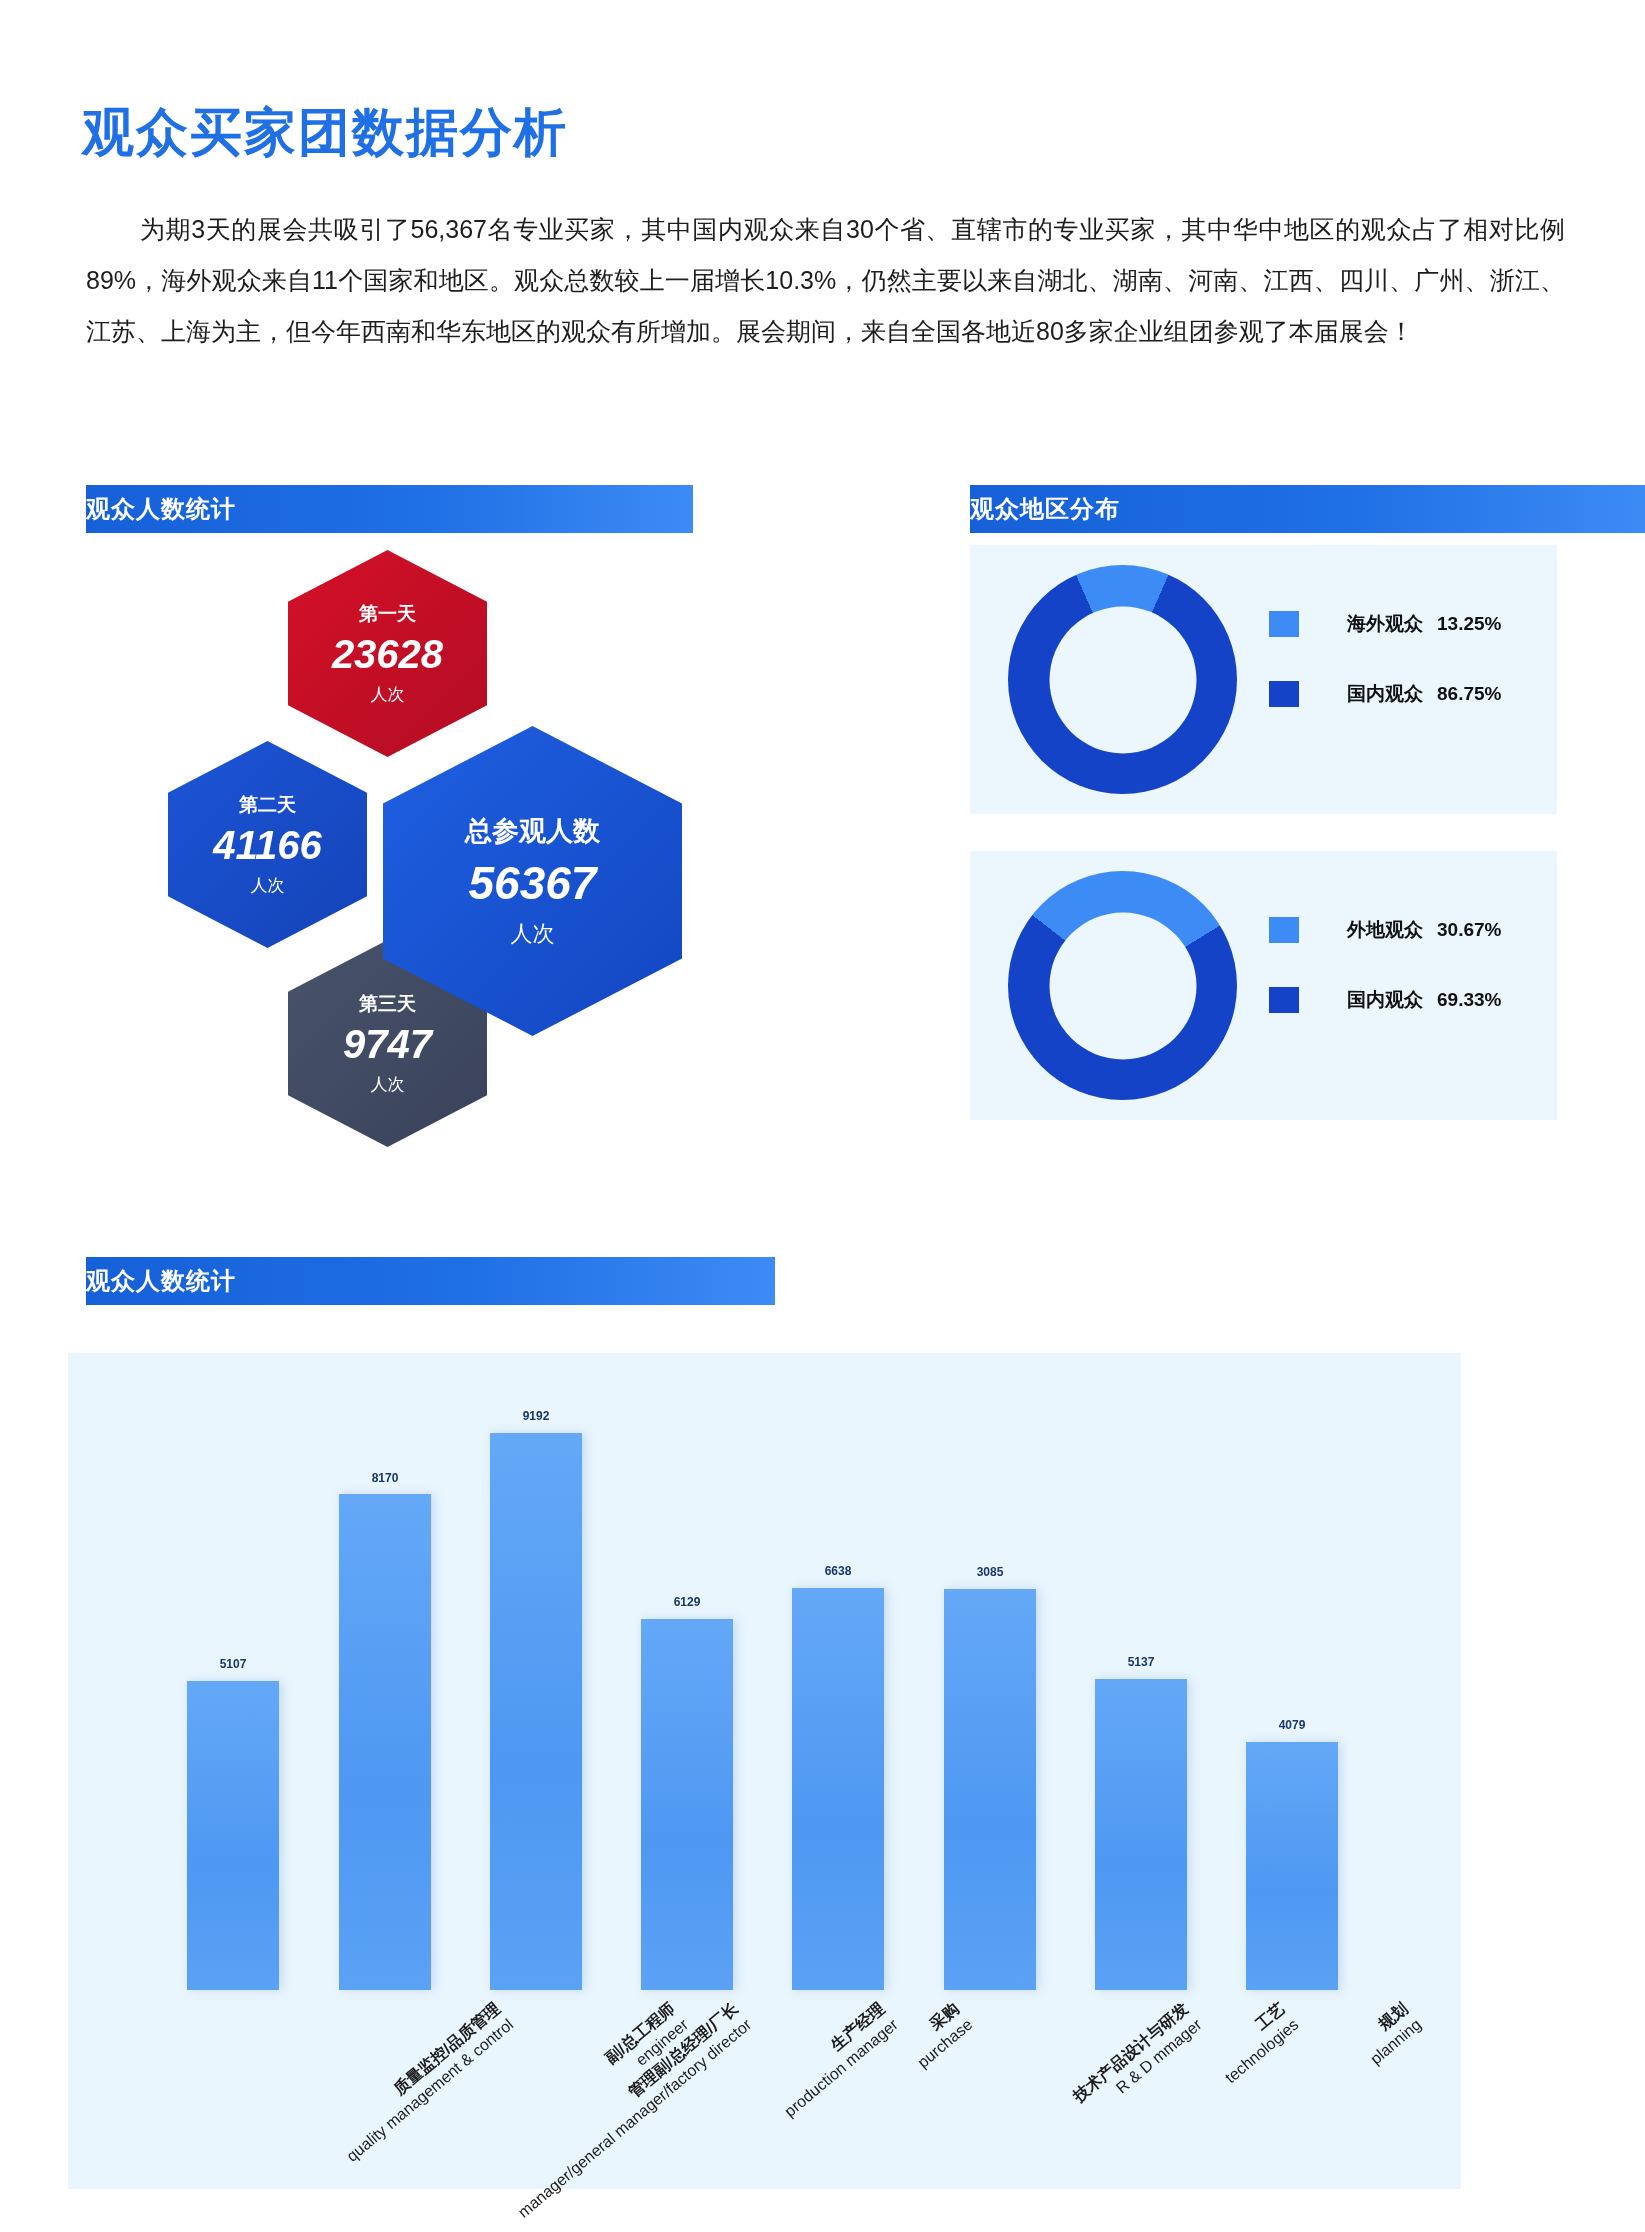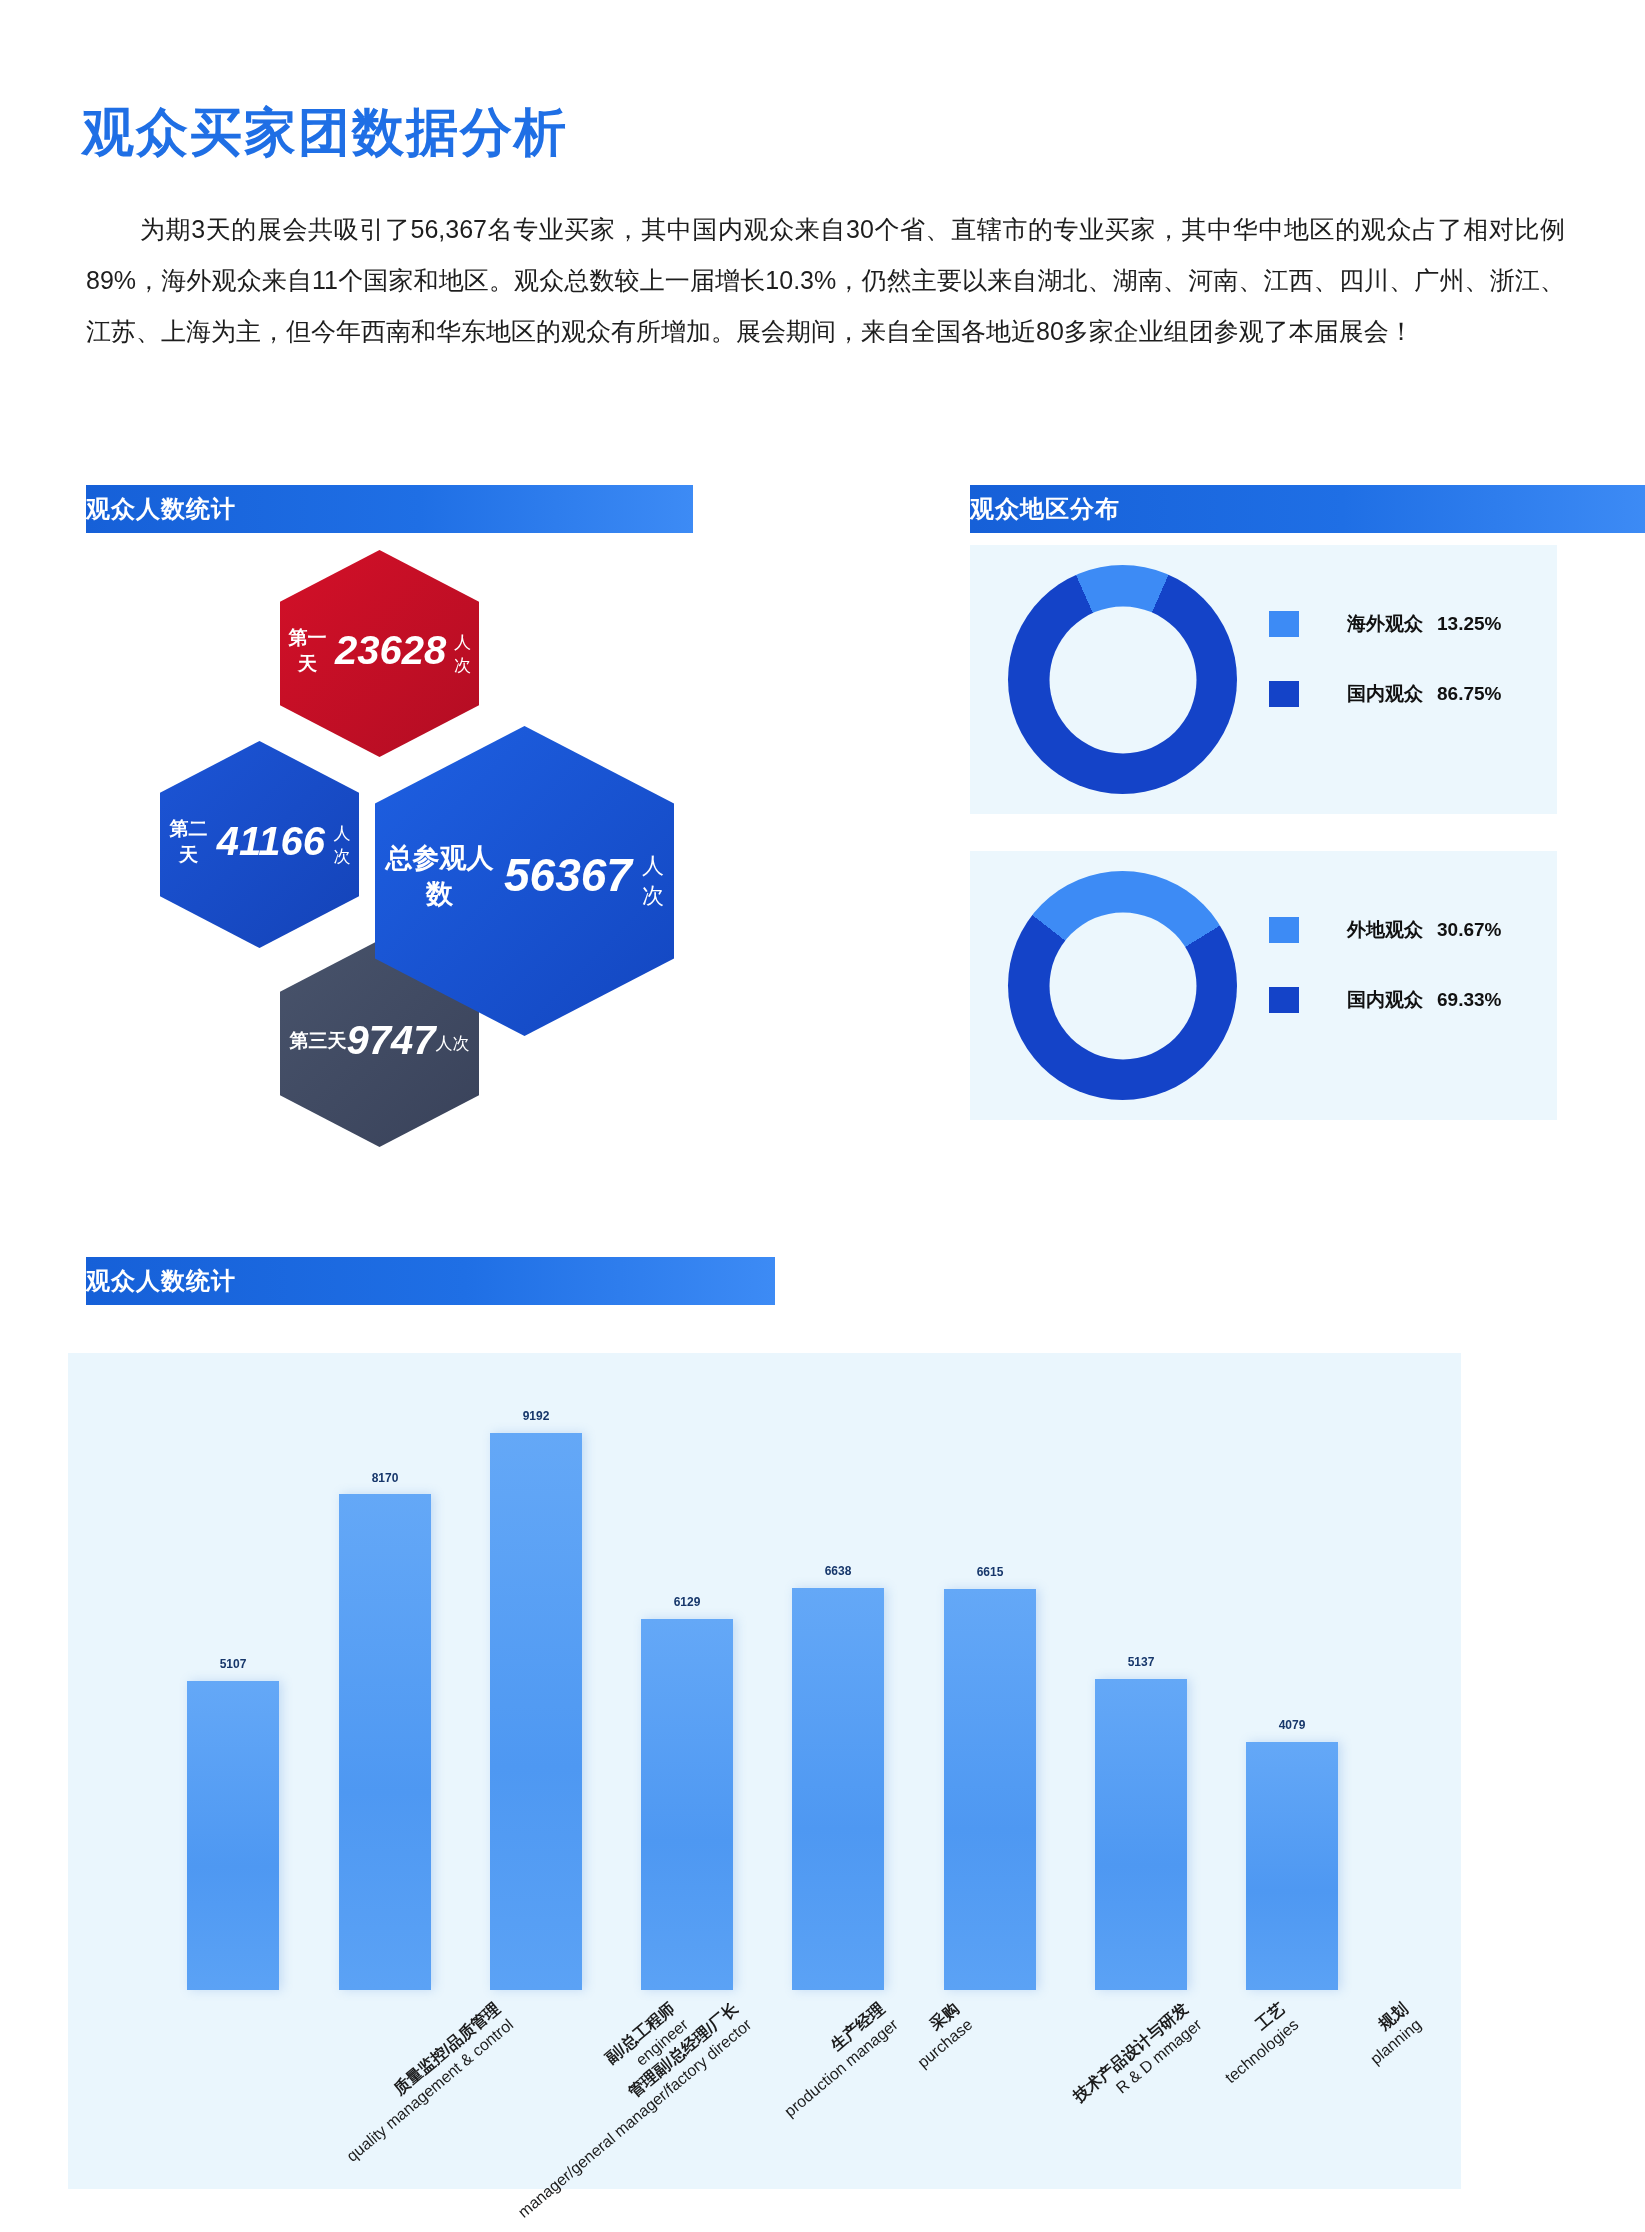--- a/index.html
+++ b/index.html
@@ -65,25 +65,26 @@
     left: 86px;
     top: 542px;
     width: 607px;
     height: 647px;
   }
   .hex {
     position: absolute;
     -webkit-clip-path: polygon(50% 0%, 100% 25%, 100% 75%, 50% 100%, 0% 75%, 0% 25%);
     clip-path: polygon(50% 0%, 100% 25%, 100% 75%, 50% 100%, 0% 75%, 0% 25%);
     display: flex;
-    flex-direction: row;
+    flex-direction: column;
     align-items: center;
     justify-content: center;
     color: #ffffff;
     text-align: center;
+    margin-left: 8px;
   }
   .hex .hex-label {
     font-size: 19px;
     font-weight: bold;
     margin-bottom: 6px;
   }
   .hex .hex-value {
     font-size: 40px;
     font-weight: bold;
     font-style: italic;
@@ -334,21 +335,21 @@
       <div class="bar-col" style="left: 573px;">
         <div class="bar-rect" style="height: 371px;"></div>
         <div class="bar-value" style="bottom: 381px;">6129</div>
       </div>
       <div class="bar-col" style="left: 724px;">
         <div class="bar-rect" style="height: 402px;"></div>
         <div class="bar-value" style="bottom: 412px;">6638</div>
       </div>
       <div class="bar-col" style="left: 876px;">
         <div class="bar-rect" style="height: 401px;"></div>
-        <div class="bar-value" style="bottom: 411px;">6615</div>
+        <div class="bar-value" style="bottom: 411px;">3085</div>
       </div>
       <div class="bar-col" style="left: 1027px;">
         <div class="bar-rect" style="height: 311px;"></div>
         <div class="bar-value" style="bottom: 321px;">5137</div>
       </div>
       <div class="bar-col" style="left: 1178px;">
         <div class="bar-rect" style="height: 248px;"></div>
         <div class="bar-value" style="bottom: 258px;">4079</div>
       </div>
     </div>

